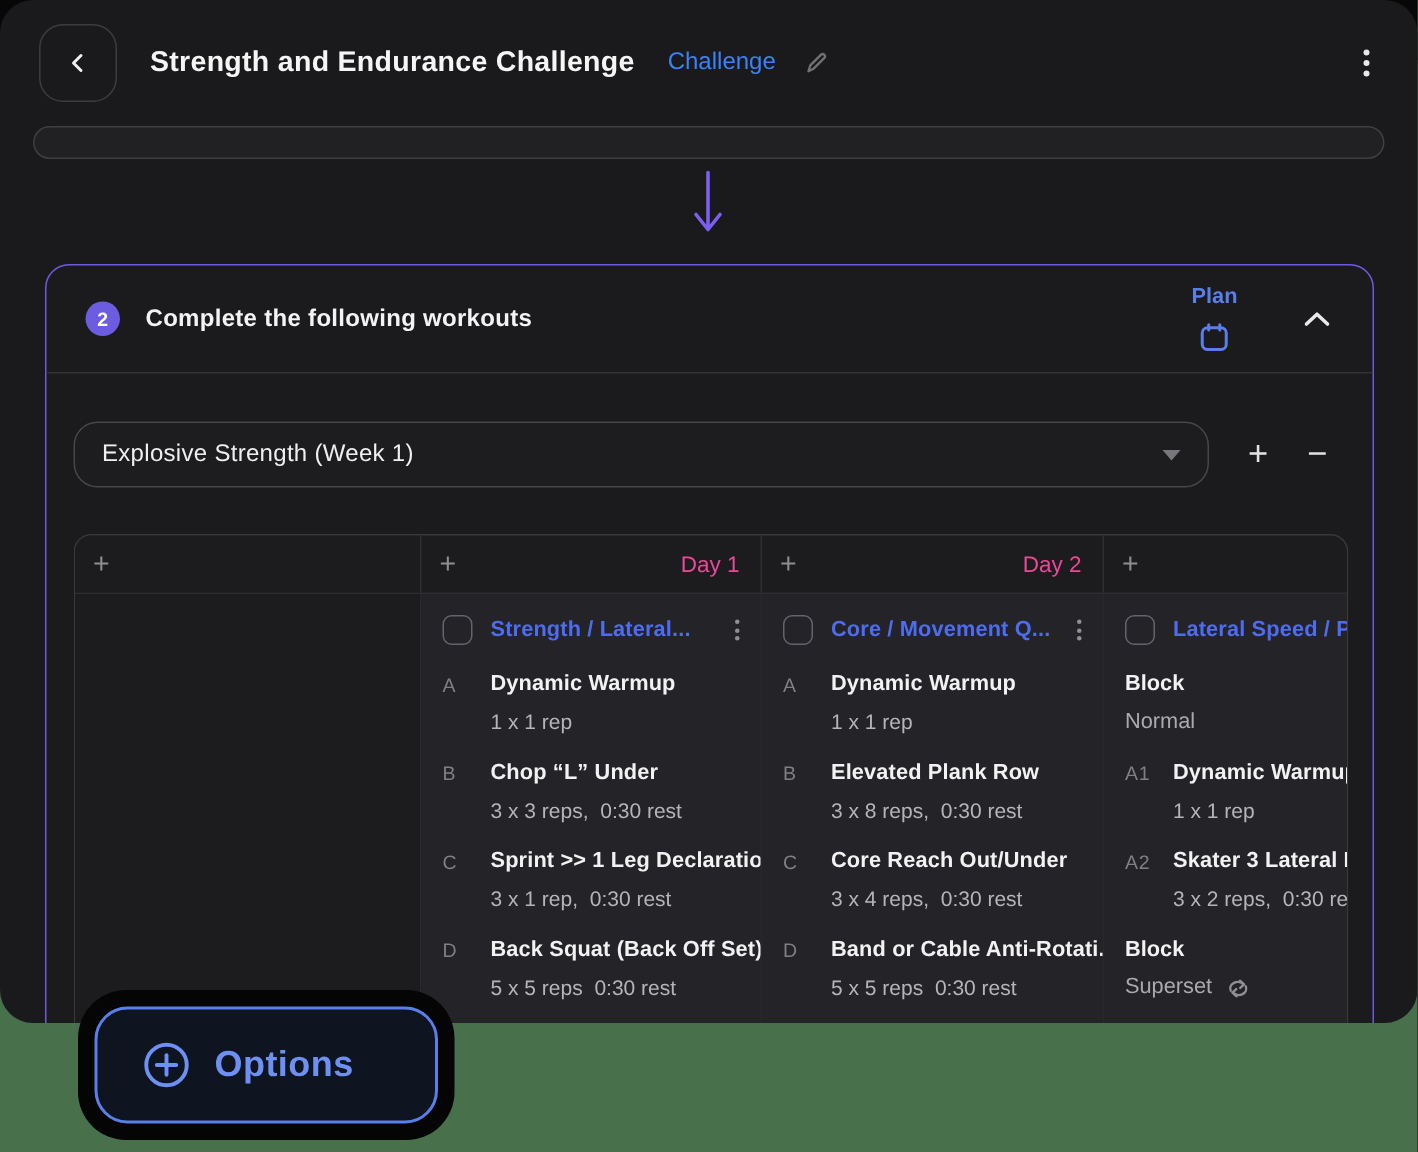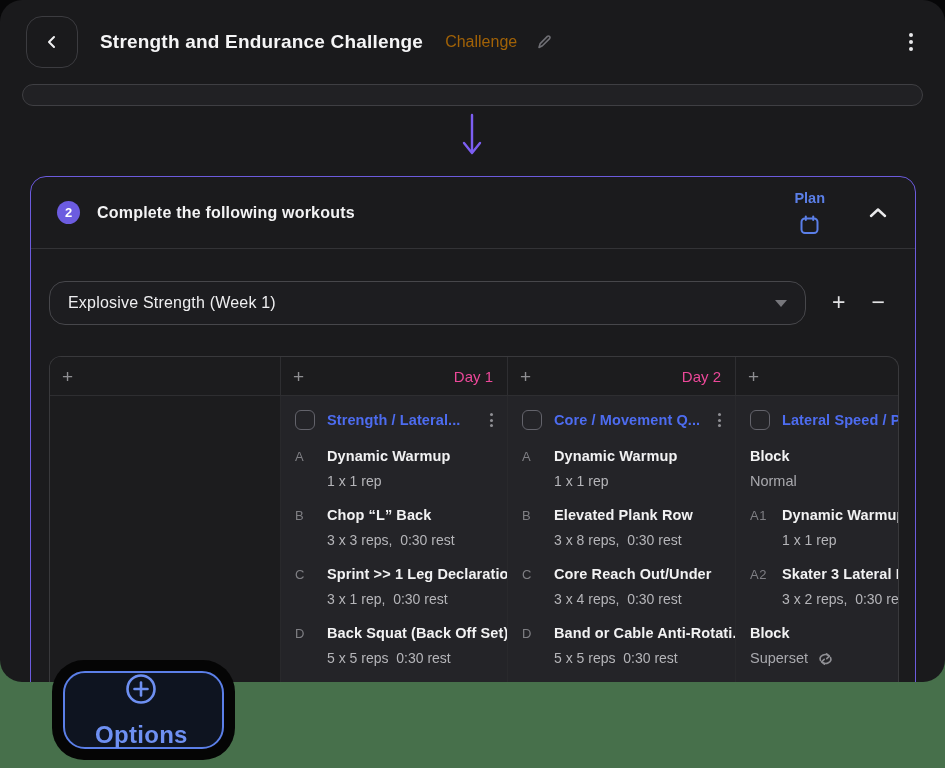--- a/index.html
+++ b/index.html
@@ -14,21 +14,21 @@
     position:absolute;top:0;left:0;width:945px;height:682px;
     background:#1a1a1c;border-radius:22px;overflow:hidden;z-index:1;
   }
   
   .topbar{position:absolute;top:0;left:0;right:0;height:84px;display:flex;align-items:center;padding:16px 26px;box-sizing:border-box;}
   .back-btn{
     width:52px;height:52px;border-radius:16px;border:1.5px solid #3c3c40;background:transparent;
     display:flex;align-items:center;justify-content:center;cursor:pointer;flex:none;
   }
   .page-title{font-size:19px;font-weight:700;color:#f5f5f6;margin-left:22px;letter-spacing:.2px;}
-  .page-subtitle{font-size:16px;color:#a16207;margin-left:22px;}
+  .page-subtitle{font-size:16px;color:#3b82f6;margin-left:22px;}
   .edit-icon{margin-left:18px;display:flex;}
   .topbar-spacer{flex:1;}
   .kebab{display:flex;flex-direction:column;gap:3px;cursor:pointer;padding:6px;}
   .kebab i{width:4px;height:4px;border-radius:50%;background:#e8e8ea;display:block;}
   
   .collapsed-card{
     position:absolute;top:84px;left:22px;width:901px;height:22px;box-sizing:border-box;
     background:#212124;border:1px solid #3f3f43;border-radius:12px;cursor:pointer;
   }
   .flow-arrow{position:absolute;top:113px;left:458px;}
@@ -89,21 +89,21 @@
   .ex-detail{color:#b5b5b9;font-size:14px;line-height:25px;white-space:pre;}
   .block-row{margin-bottom:9px;}
   .block-name{color:#f2f2f3;font-size:14.5px;font-weight:700;line-height:25px;}
   .block-mode{color:#a9a9ae;font-size:14.5px;line-height:25px;display:flex;align-items:center;gap:9px;}
   
   .options-wrap{
     position:absolute;left:52px;top:660px;z-index:3;background:#050505;border-radius:32px;padding:11px;
   }
   .options-btn{
     display:flex;align-items:center;gap:16px;background:#0e1420;border:2px solid #5b7fe8;border-radius:22px;
-    padding:0 34px 0 30px;height:78px;cursor:pointer;font-family:inherit;flex-direction:column;
+    padding:0 54px 0 30px;height:78px;cursor:pointer;font-family:inherit;
   }
   .options-label{color:#6e90f2;font-size:24px;font-weight:700;letter-spacing:.3px;}
 </style>
 </head>
 <body>
 
 <div class="black-top"></div>
 
 <div class="window">
 
@@ -207,21 +207,21 @@
               <div class="ex-row">
                 <span class="ex-letter">A</span>
                 <div class="ex-body">
                   <div class="ex-name">Dynamic Warmup</div>
                   <div class="ex-detail">1 x 1 rep</div>
                 </div>
               </div>
               <div class="ex-row">
                 <span class="ex-letter">B</span>
                 <div class="ex-body">
-                  <div class="ex-name">Chop “L” Back</div>
+                  <div class="ex-name">Chop “L” Under</div>
                   <div class="ex-detail">3 x 3 reps,  0:30 rest</div>
                 </div>
               </div>
               <div class="ex-row">
                 <span class="ex-letter">C</span>
                 <div class="ex-body">
                   <div class="ex-name">Sprint &gt;&gt; 1 Leg Declarations</div>
                   <div class="ex-detail">3 x 1 rep,  0:30 rest</div>
                 </div>
               </div>

